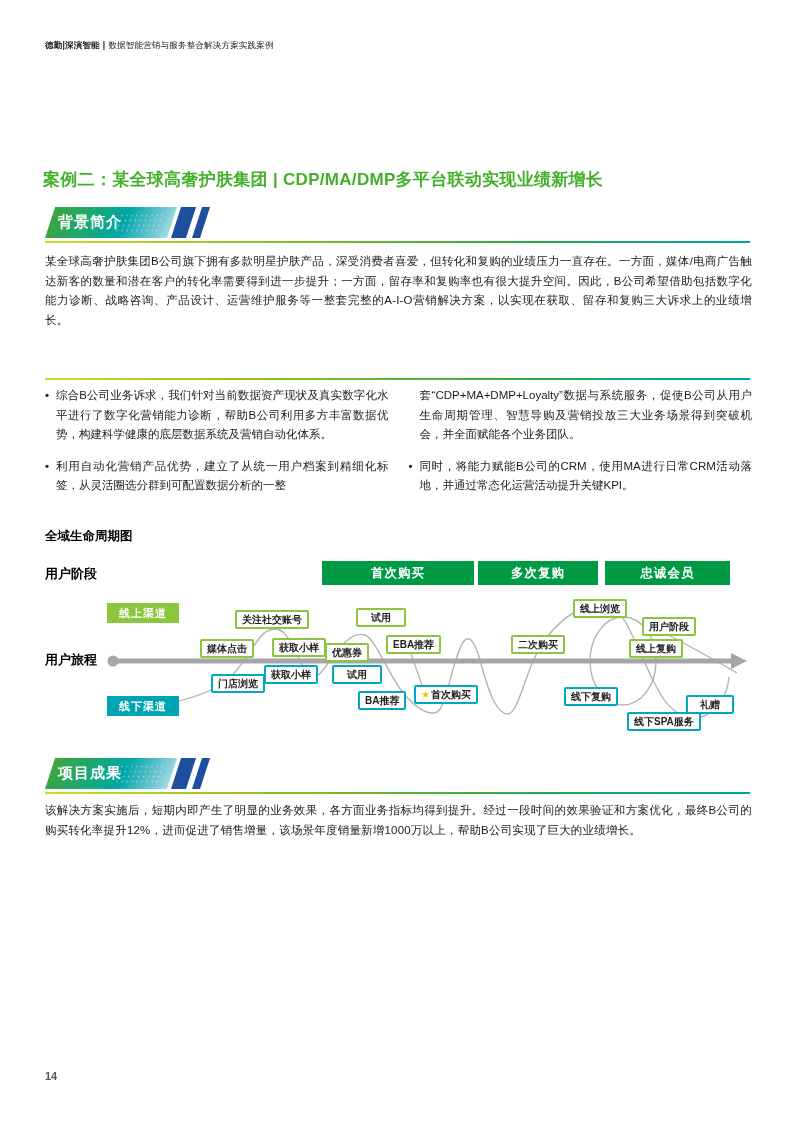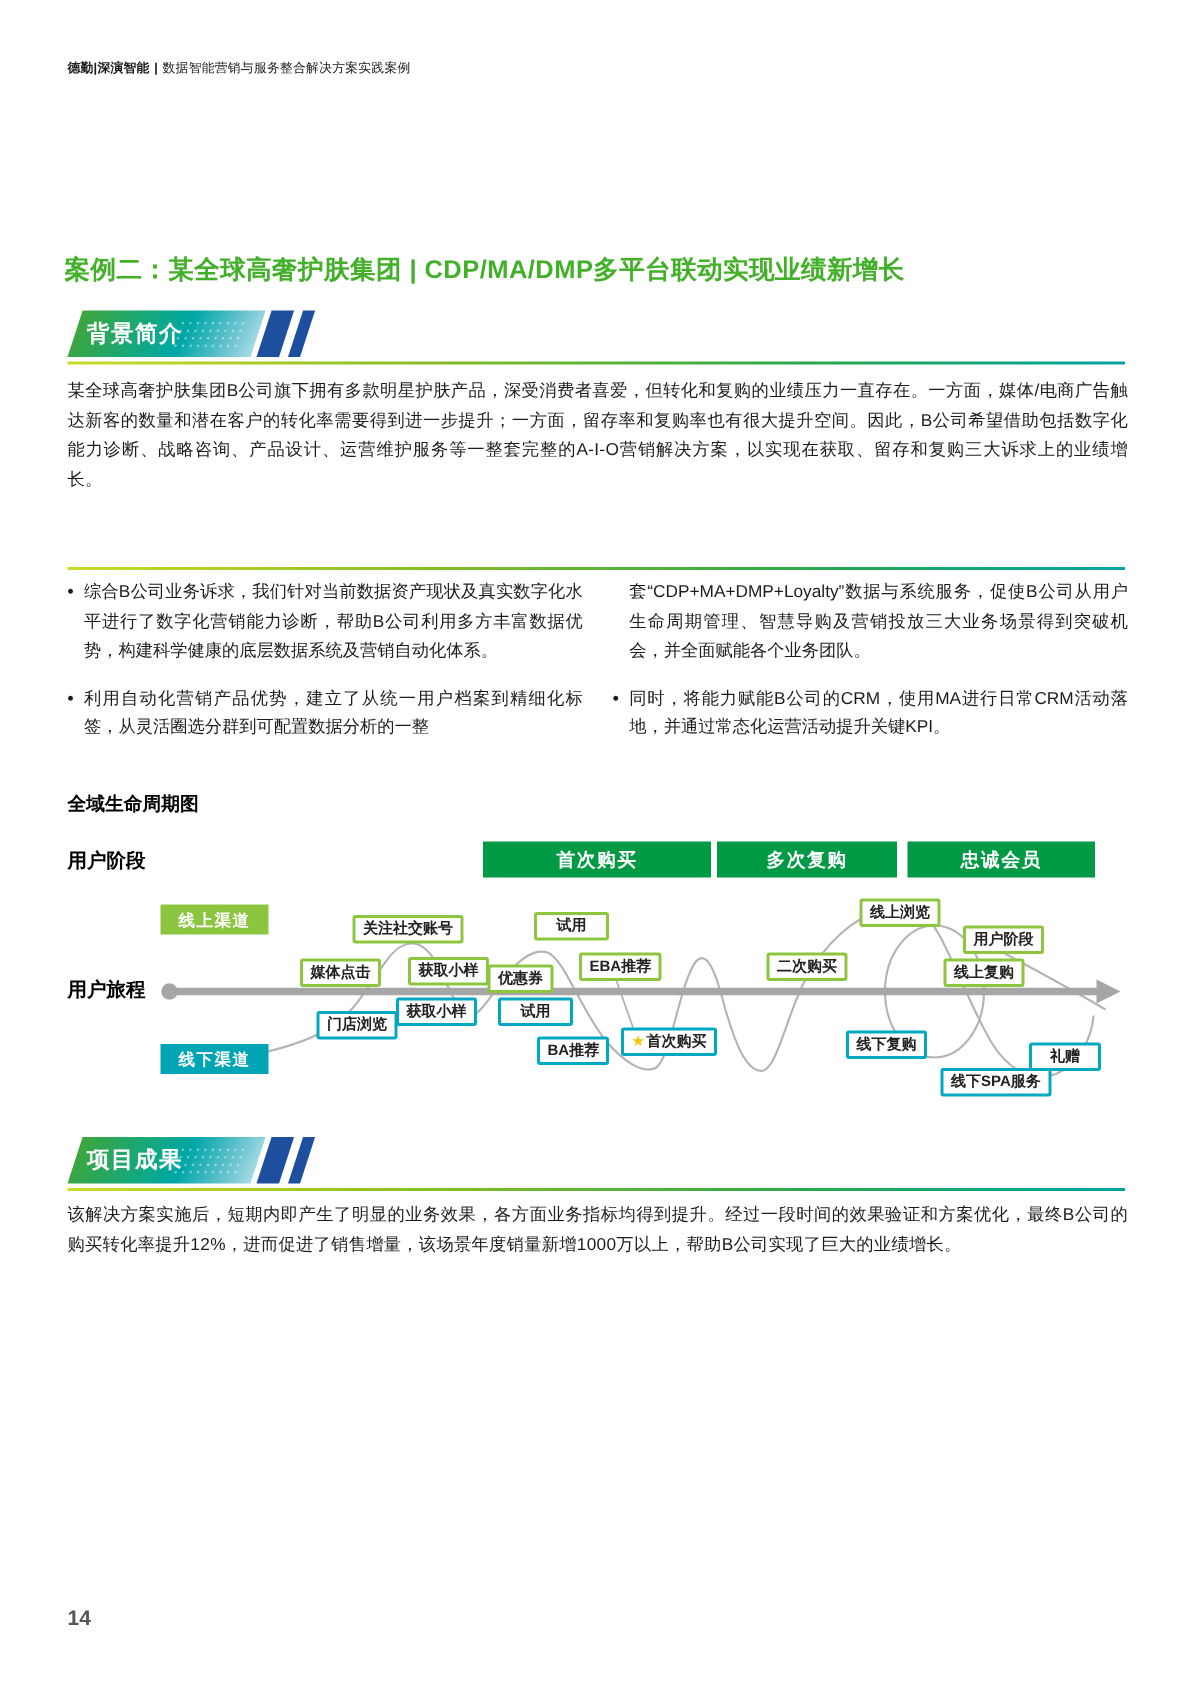--- a/index.html
+++ b/index.html
@@ -59,21 +59,21 @@
     font-size:11px; font-weight:bold; display:flex; align-items:center; justify-content:center;
     z-index:2; letter-spacing:1px; }
   .pill.on { left:62px; top:8px; background:#8cc63e; }
   .pill.off { left:62px; top:101px; background:#00a5b5; }
   .node { position:absolute; background:#fff; border:2px solid #8cc63e; border-radius:2px;
     font-size:10px; font-weight:bold; color:#222; padding:1px 5px; white-space:nowrap;
     z-index:2; text-align:center; line-height:13px; }
   .node.off { border-color:#00a9c1; }
   .node .star { color:#f2c400; margin-right:1px; }
 
-  .pagenum { position:absolute; left:45px; top:1070px; font-size:14px; font-weight:bold; color:#53565a; }
+  .pagenum { position:absolute; left:45px; top:1070px; font-size:11px; font-weight:bold; color:#53565a; }
 </style>
 </head>
 <body>
 
 <div class="page">
 
   <div class="hdr">
     <span class="brand">德勤|深演智能</span><span class="sep">|</span><span>数据智能营销与服务整合解决方案实践案例</span>
   </div>
 

